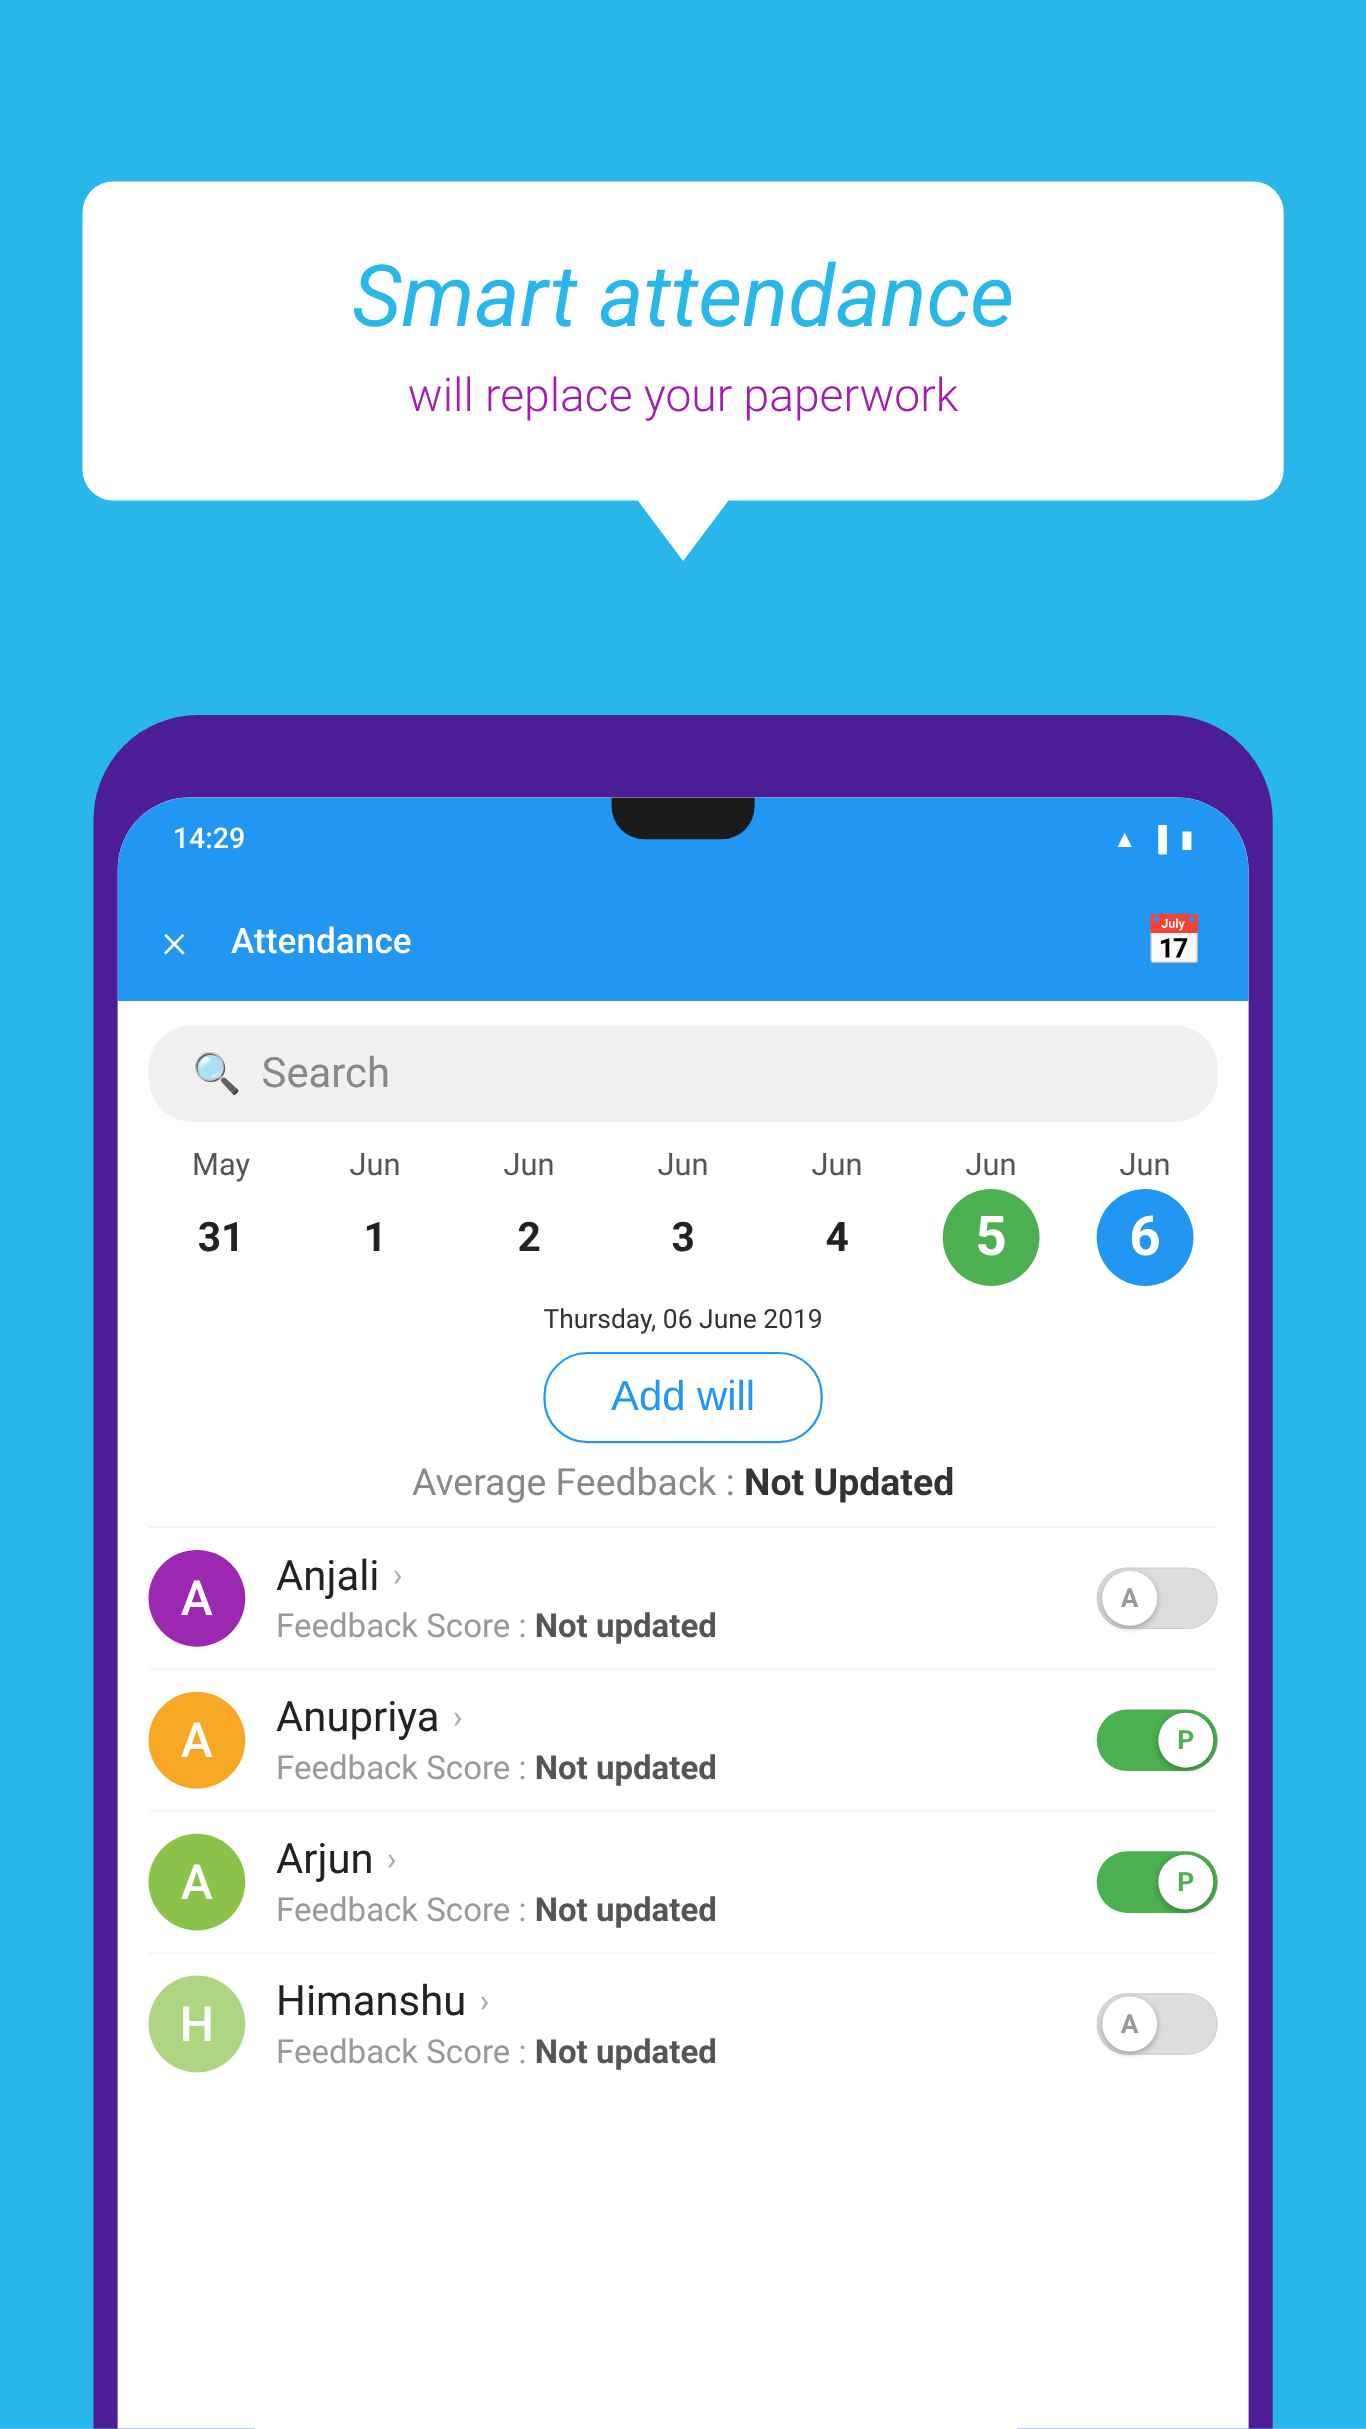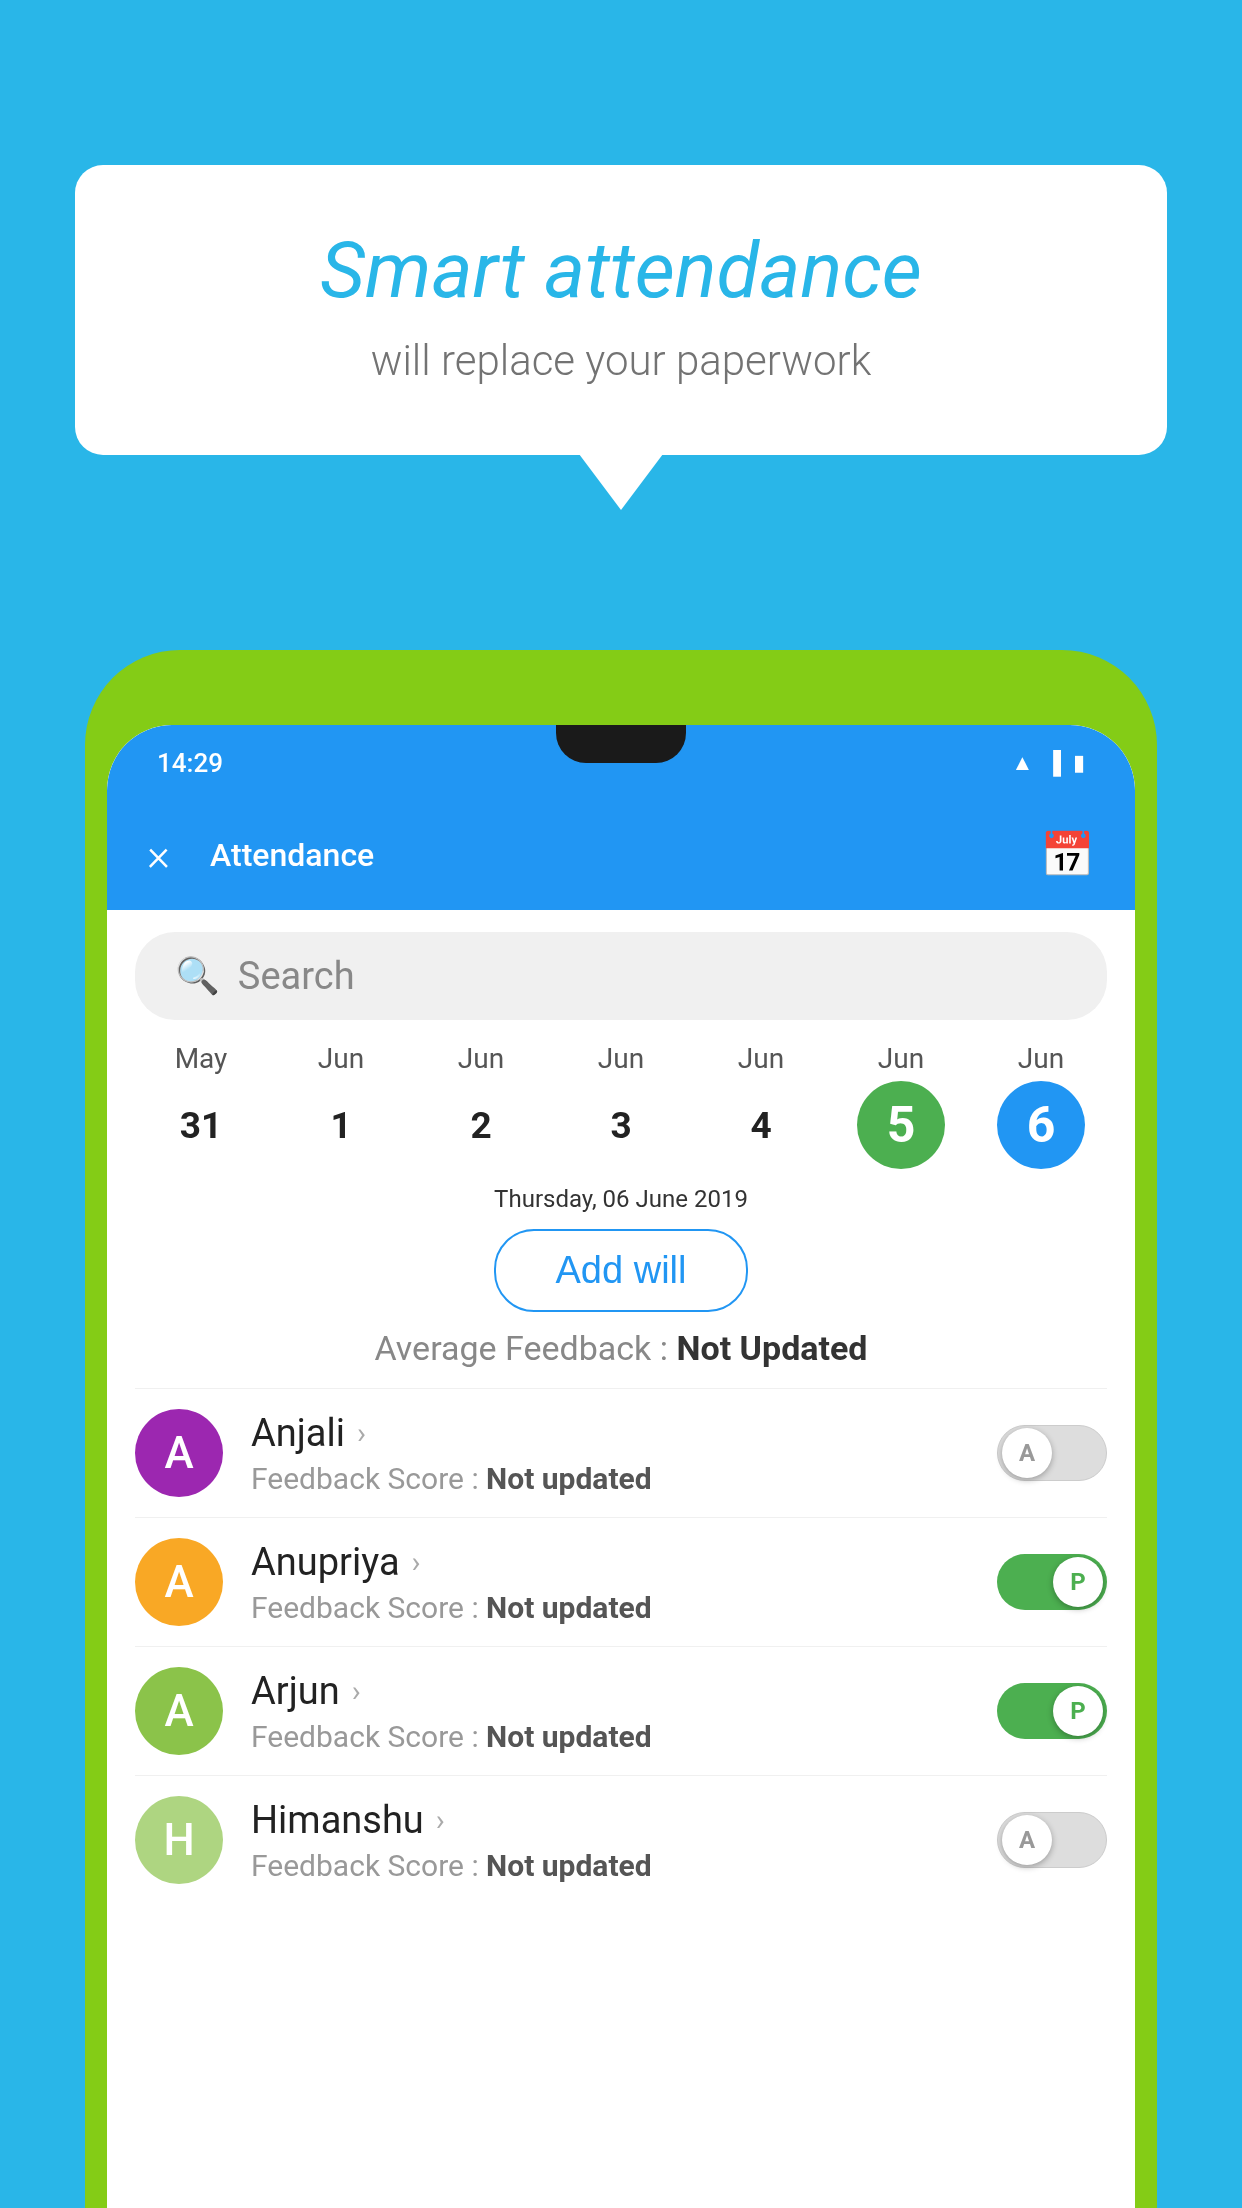--- a/index.html
+++ b/index.html
@@ -38,32 +38,32 @@
     }
     .bubble-title {
       font-size: 78px;
       color: #29b6e8;
       font-weight: 400;
       margin-bottom: 20px;
       font-style: italic;
     }
     .bubble-subtitle {
       font-size: 42px;
-      color: #737373;
+      color: #a21caf;
       font-weight: 300;
     }
 
     
     .phone-frame {
       position: absolute;
       top: 650px;
       left: 85px;
       right: 85px;
       bottom: 0;
-      background: #84cc16;
+      background: #4c1d95;
       border-radius: 95px 95px 0 0;
       padding: 12px;
       overflow: hidden;
     }
 
     
     .phone-screen {
       position: absolute;
       top: 75px;
       left: 22px;

